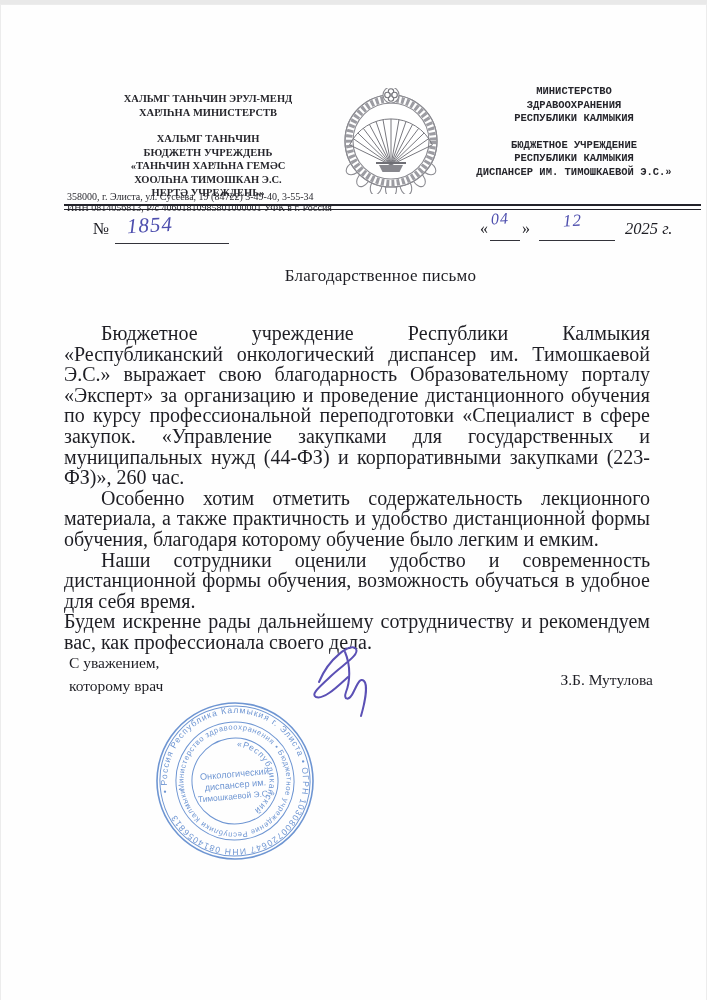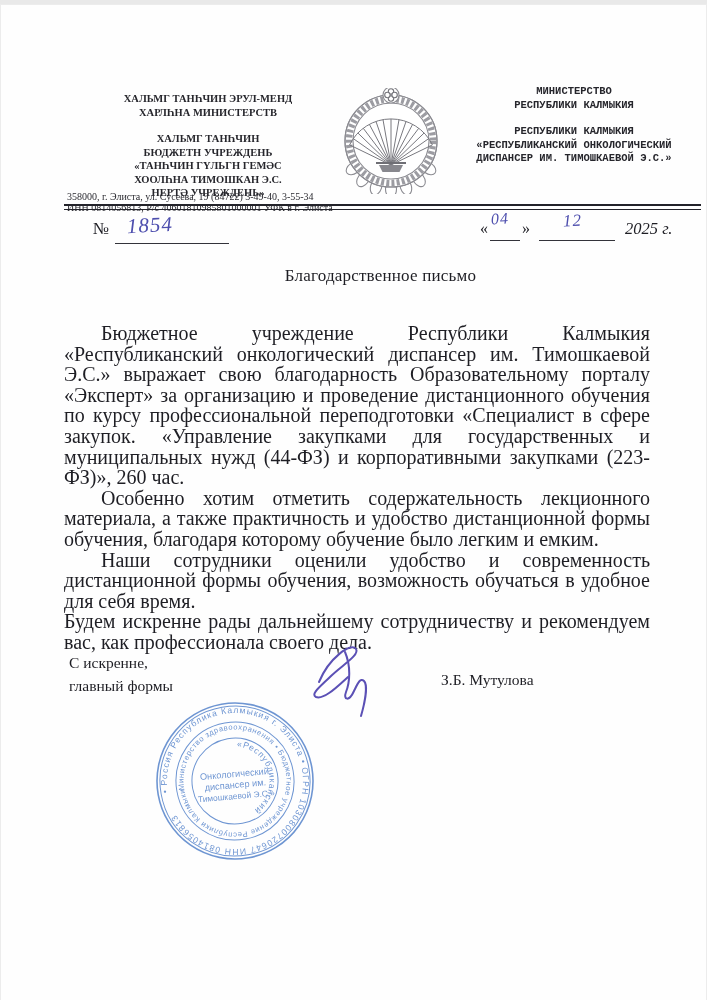--- a/index.html
+++ b/index.html
@@ -32,37 +32,37 @@
   .month-line{ left:538px; top:235px; width:76px; border-bottom:1.3px solid #33333a;}
   .month-hw{ left:562px; top:206px; font-size:17px; transform:rotate(-3deg);}
   .year{ left:624px; top:214px; font-size:16.5px;font-style:italic;}
   
   .doc-title{ left:0; top:261px; width:707px; text-align:center; font-size:17px; transform:translateX(26px); letter-spacing:.2px;}
   .body-text{ left:63px; top:318px; width:586px; font-size:20px; line-height:20.6px; text-align:justify;}
   .body-text p{ margin:0; text-indent:37px;}
   .body-text p.noindent{ text-indent:0;}
   
   .sig-left{ left:68px; top:646px; font-size:15.5px; line-height:23px;}
-  .sig-name{ left:440px; top:666px; width:212px; font-size:15.5px;}
+  .sig-name{ left:440px; top:666px; width:212px; text-align:right; font-size:15.5px;}
   .sig-svg{ left:292px; top:625px;}
   .stamp-svg{ left:153px; top:695px; opacity:.82;}
   .emblem-svg{ left:337px; top:83px;}
 </style>
 </head>
 <body>
 
 <div class="page">
 
   <div class="abs org-col" style="left:68px; top:87px; width:278px;">
     <div>ХАЛЬМГ ТАНҺЧИН ЭРУЛ-МЕНД</div>
     <div>ХАРЛҺНА МИНИСТЕРСТВ</div>
     <div class="org-gap"></div>
     <div>ХАЛЬМГ ТАНҺЧИН</div>
     <div>БЮДЖЕТН УЧРЕЖДЕНЬ</div>
-    <div>«ТАНҺЧИН ГҮЛЬГН ГЕМӘС</div>
+    <div>«ТАНҺЧИН ХАРЛҺНА ГЕМӘС</div>
     <div>ХООЛҺНА ТИМОШКАН Э.С.</div>
     <div>НЕРТӘ УЧРЕЖДЕНЬ»</div>
   </div>
 
   <svg class="abs emblem-svg" width="106" height="106" viewBox="-53 -53 106 106">
     <g stroke="#8b8b91" fill="none" stroke-width="1.1">
 
       <g fill="#ffffff">
         <ellipse cx="0" cy="0" rx="5.5" ry="8.5" transform="rotate(-54) translate(0,46)"></ellipse>
         <ellipse cx="0" cy="0" rx="5.5" ry="8.5" transform="rotate(-36) translate(0,47)"></ellipse>
@@ -103,30 +103,31 @@
       <circle cx="0" cy="-46" r="8" fill="#ffffff"></circle>
       <circle cx="0" cy="-49.5" r="2.7" fill="#ffffff" stroke="#74747a"></circle>
       <circle cx="0" cy="-42.5" r="2.7" fill="#ffffff" stroke="#74747a"></circle>
       <circle cx="-3.6" cy="-46" r="2.7" fill="#ffffff" stroke="#74747a"></circle>
       <circle cx="3.6" cy="-46" r="2.7" fill="#ffffff" stroke="#74747a"></circle>
     </g>
   </svg>
 
   <div class="abs org-col" style="left:448px; top:80px; width:250px;font-family:Liberation Mono, monospace;">
     <div>МИНИСТЕРСТВО</div>
+    <div>ЗДРАВООХРАНЕНИЯ</div>
     <div>РЕСПУБЛИКИ КАЛМЫКИЯ</div>
     <div class="org-gap"></div>
+    <div>БЮДЖЕТНОЕ УЧРЕЖДЕНИЕ</div>
     <div>РЕСПУБЛИКИ КАЛМЫКИЯ</div>
-    <div>«РЕСПУБЛИКАНСКИЙ ОНКОЛОГИЧЕСКИЙ</div>
     <div>ДИСПАНСЕР ИМ. ТИМОШКАЕВОЙ Э.С.»</div>
   </div>
 
   <div class="abs addr-row">
     <span>358000, г. Элиста, ул. Сусеева, 19   (84722) 3-49-40, 3-55-34</span>
-    <span>ИНН 0814056813, Р/с 40601810985801000001 УФК в г. Элиста</span>
+    <span>ИНН 0814056813, Р/с 40601810985801000001 УФК в г. Россия</span>
   </div>
 
   <div class="abs dbl-rule"></div>
 
   <span class="abs num-sign">№</span>
   <span class="abs num-line"></span>
   <span class="abs hw num-hw">1854</span>
 
   <span class="abs q-open">«</span>
   <span class="abs day-line"></span>
@@ -139,22 +140,22 @@
   <div class="abs doc-title">Благодарственное письмо</div>
 
   <div class="abs body-text">
     <p>Бюджетное учреждение Республики Калмыкия «Республиканский онкологический диспансер им. Тимошкаевой Э.С.» выражает свою благодарность Образовательному порталу «Эксперт» за организацию и проведение дистанционного обучения по курсу профессиональной переподготовки «Специалист в сфере закупок. «Управление закупками для государственных и муниципальных нужд (44-ФЗ) и корпоративными закупками (223-ФЗ)», 260 час.</p>
     <p>Особенно хотим отметить содержательность лекционного материала, а также практичность и удобство дистанционной формы обучения, благодаря которому обучение было легким и емким.</p>
     <p>Наши сотрудники оценили удобство и современность дистанционной формы обучения, возможность обучаться в удобное для себя время.</p>
     <p class="noindent">Будем искренне рады дальнейшему сотрудничеству и рекомендуем вас, как профессионала своего дела.</p>
   </div>
 
   <div class="abs sig-left">
-    <div>С искренне,</div>
-    <div>главный формы</div>
+    <div>С уважением,</div>
+    <div>которому врач</div>
   </div>
 
   <svg class="abs sig-svg" width="106" height="95" viewBox="0 0 106 95">
     <g fill="none" stroke="#5b50b5" stroke-width="2" stroke-linecap="round">
       <path d="M 26,52 C 36,28 58,12 63,19 C 67,25 48,36 38,46 C 28,56 17,64 23,67 C 31,70 45,56 55,47"></path>
       <path d="M 52,22 C 58,36 57,52 53,62 C 50,70 56,72 61,61 C 64,55 67,47 71,51 C 75,55 72,72 68,86"></path>
     </g>
   </svg>
 
   <div class="abs sig-name">З.Б. Мутулова</div>

